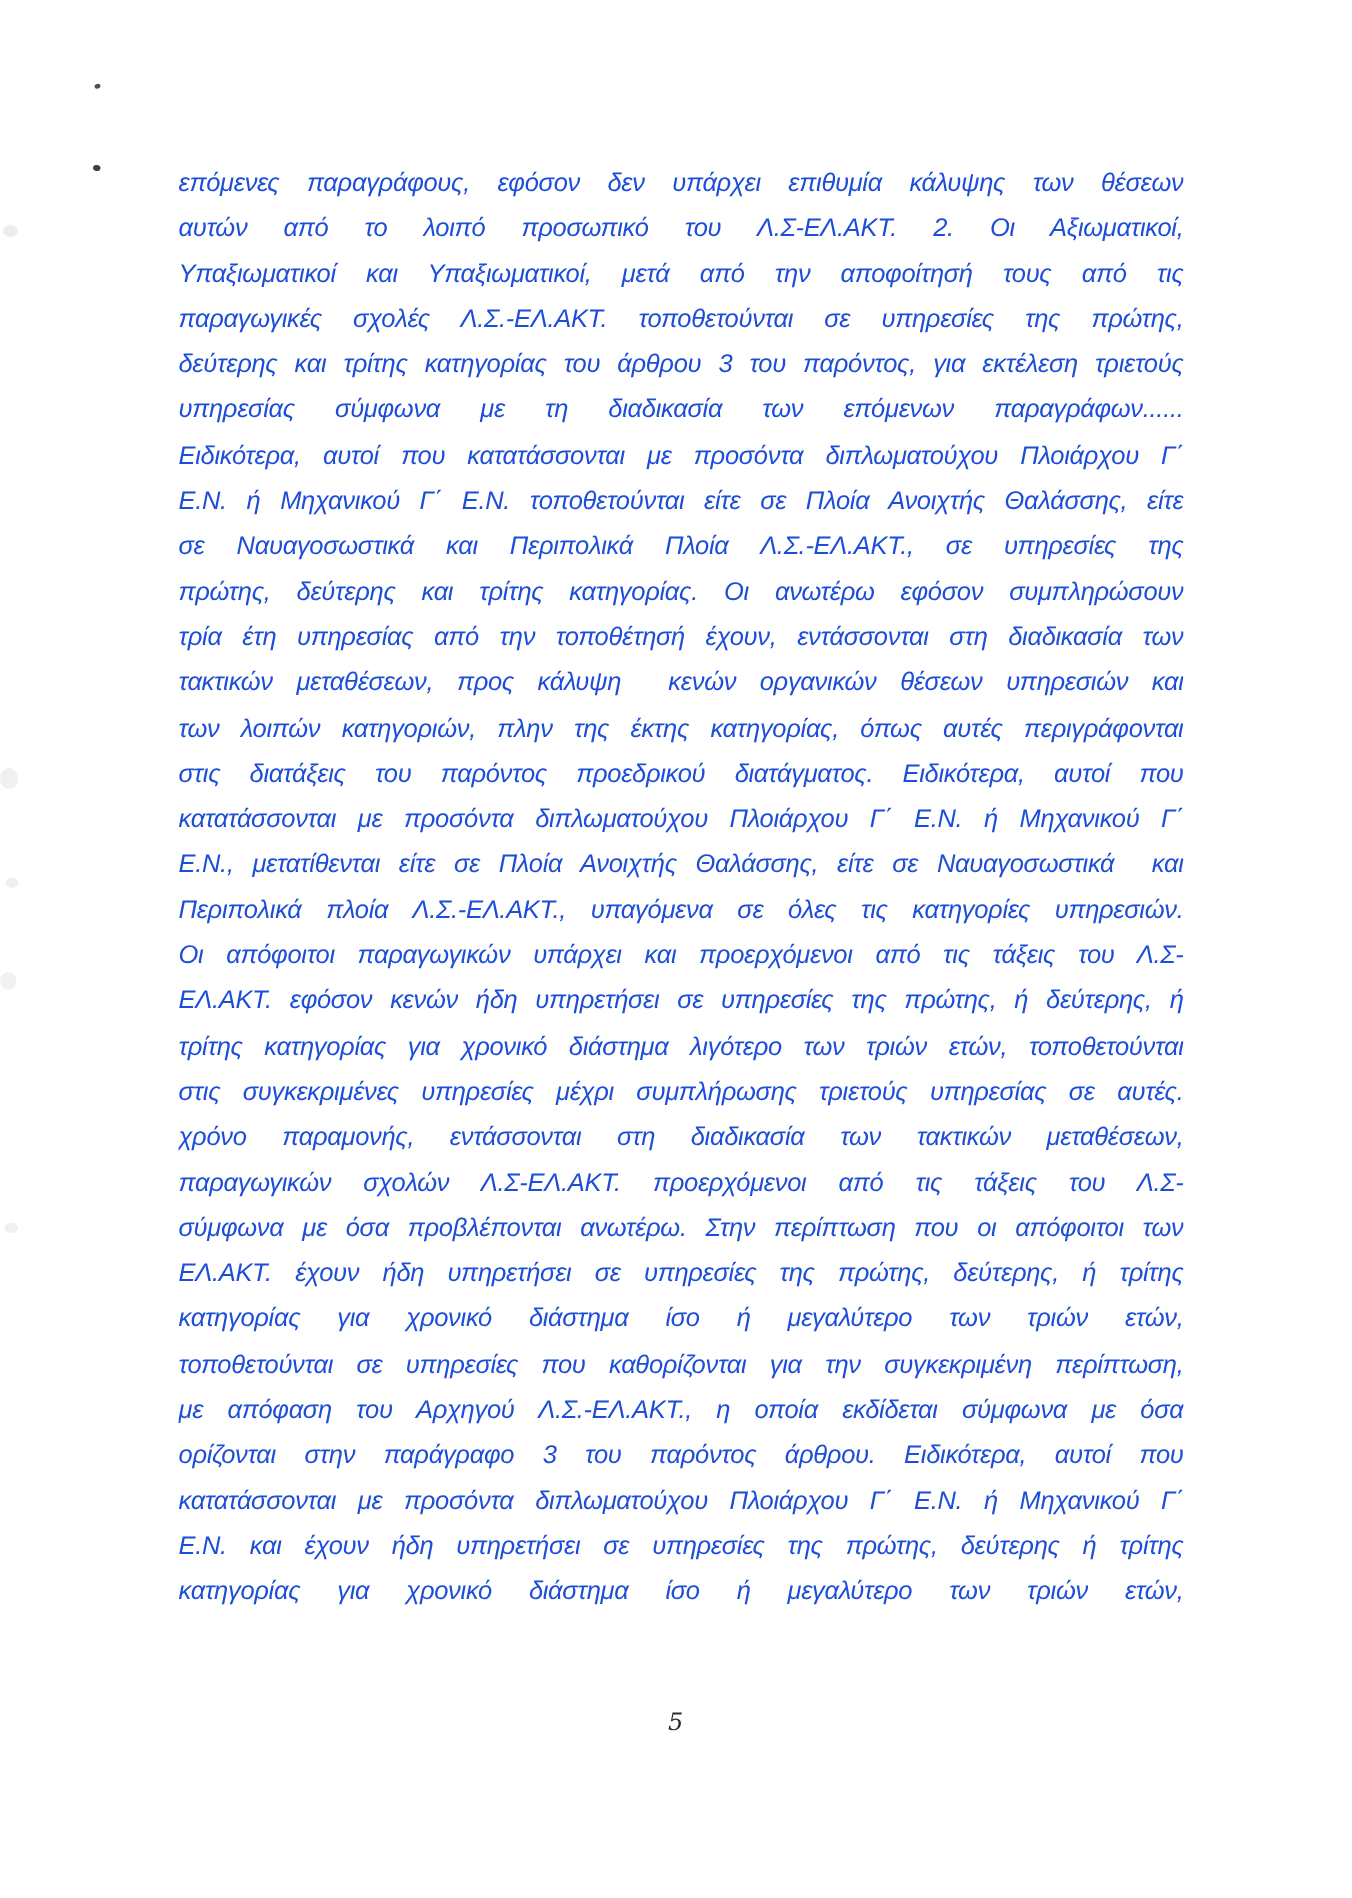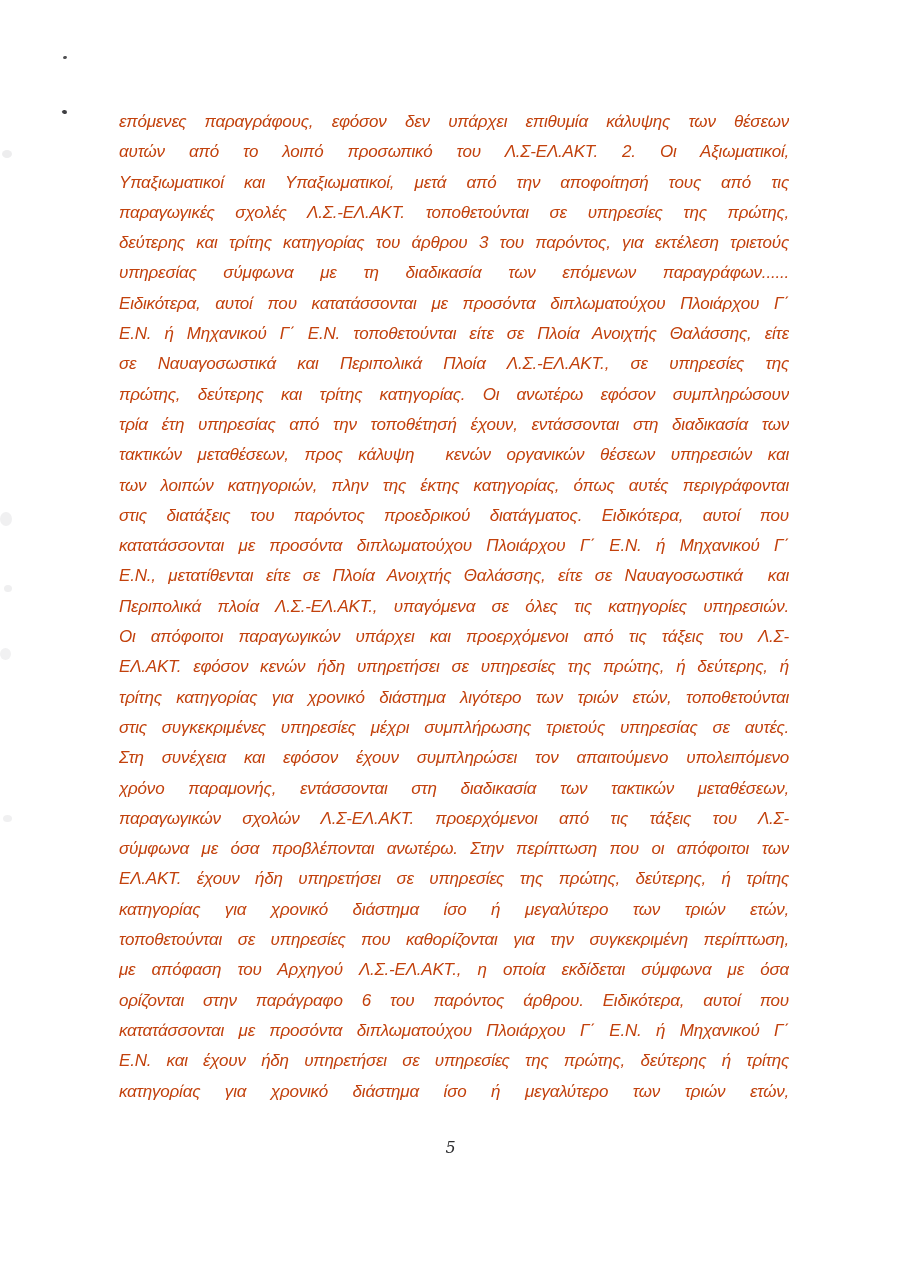--- a/index.html
+++ b/index.html
@@ -25,21 +25,21 @@
     left: 119px;
     top: 107px;
     width: 670px;
   }
   .line {
     height: 30.3px;
     line-height: 30.3px;
     font-size: 17px;
     font-style: italic;
     letter-spacing: -0.2px;
-    color: #c2410c;
+    color: #1d4ed8;
     text-align: justify;
     text-align-last: justify;
     white-space: normal;
     overflow: hidden;
     -webkit-font-smoothing: antialiased;
   }
   
   .page-number {
     position: absolute;
     left: 0;
@@ -93,29 +93,28 @@
       <div class="line">τακτικών μεταθέσεων, προς κάλυψη&nbsp; κενών οργανικών θέσεων υπηρεσιών και</div>
       <div class="line">των λοιπών κατηγοριών, πλην της έκτης κατηγορίας, όπως αυτές περιγράφονται</div>
       <div class="line">στις διατάξεις του παρόντος προεδρικού διατάγματος. Ειδικότερα, αυτοί που</div>
       <div class="line">κατατάσσονται με προσόντα διπλωματούχου Πλοιάρχου Γ΄ Ε.Ν. ή Μηχανικού Γ΄</div>
       <div class="line">Ε.Ν., μετατίθενται είτε σε Πλοία Ανοιχτής Θαλάσσης, είτε σε Ναυαγοσωστικά&nbsp; και</div>
       <div class="line">Περιπολικά πλοία Λ.Σ.-ΕΛ.ΑΚΤ., υπαγόμενα σε όλες τις κατηγορίες υπηρεσιών.</div>
       <div class="line">Οι απόφοιτοι παραγωγικών υπάρχει και προερχόμενοι από τις τάξεις του Λ.Σ-</div>
       <div class="line">ΕΛ.ΑΚΤ. εφόσον κενών ήδη υπηρετήσει σε υπηρεσίες της πρώτης, ή δεύτερης, ή</div>
       <div class="line">τρίτης κατηγορίας για χρονικό διάστημα λιγότερο των τριών ετών, τοποθετούνται</div>
       <div class="line">στις συγκεκριμένες υπηρεσίες μέχρι συμπλήρωσης τριετούς υπηρεσίας σε αυτές.</div>
-      <div class="line">Στη συνέχεια και εφόσον έχουν συμπληρώσει τον απαιτούμενο υπολειπόμενο</div>
       <div class="line">χρόνο παραμονής, εντάσσονται στη διαδικασία των τακτικών μεταθέσεων,</div>
       <div class="line">παραγωγικών σχολών Λ.Σ-ΕΛ.ΑΚΤ. προερχόμενοι από τις τάξεις του Λ.Σ-</div>
       <div class="line">σύμφωνα με όσα προβλέπονται ανωτέρω. Στην περίπτωση που οι απόφοιτοι των</div>
       <div class="line">ΕΛ.ΑΚΤ. έχουν ήδη υπηρετήσει σε υπηρεσίες της πρώτης, δεύτερης, ή τρίτης</div>
       <div class="line">κατηγορίας για χρονικό διάστημα ίσο ή μεγαλύτερο των τριών ετών,</div>
       <div class="line">τοποθετούνται σε υπηρεσίες που καθορίζονται για την συγκεκριμένη περίπτωση,</div>
       <div class="line">με απόφαση του Αρχηγού Λ.Σ.-ΕΛ.ΑΚΤ., η οποία εκδίδεται σύμφωνα με όσα</div>
-      <div class="line">ορίζονται στην παράγραφο 6 του παρόντος άρθρου. Ειδικότερα, αυτοί που</div>
+      <div class="line">ορίζονται στην παράγραφο 3 του παρόντος άρθρου. Ειδικότερα, αυτοί που</div>
       <div class="line">κατατάσσονται με προσόντα διπλωματούχου Πλοιάρχου Γ΄ Ε.Ν. ή Μηχανικού Γ΄</div>
       <div class="line">Ε.Ν. και έχουν ήδη υπηρετήσει σε υπηρεσίες της πρώτης, δεύτερης ή τρίτης</div>
       <div class="line">κατηγορίας για χρονικό διάστημα ίσο ή μεγαλύτερο των τριών ετών,</div>
   </div>
 
   <div class="page-number">5</div>
 
 </div>
 
 </body></html>

